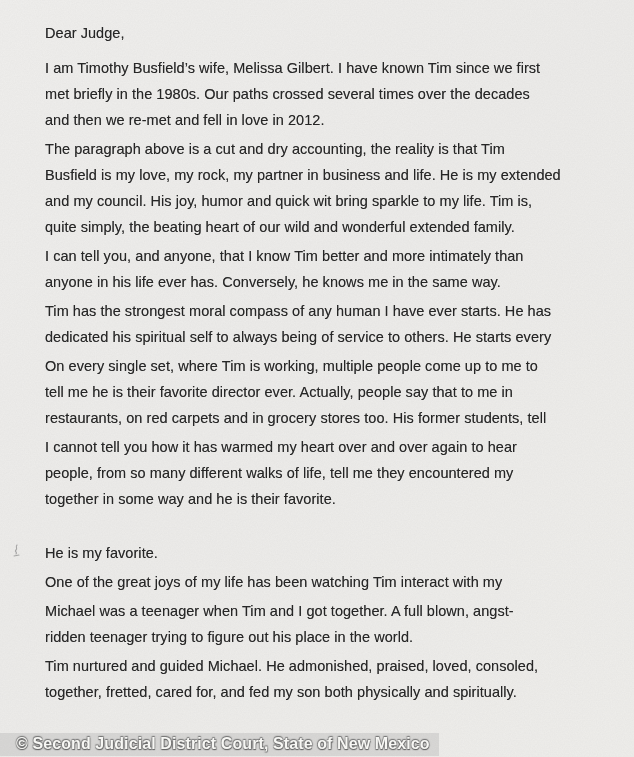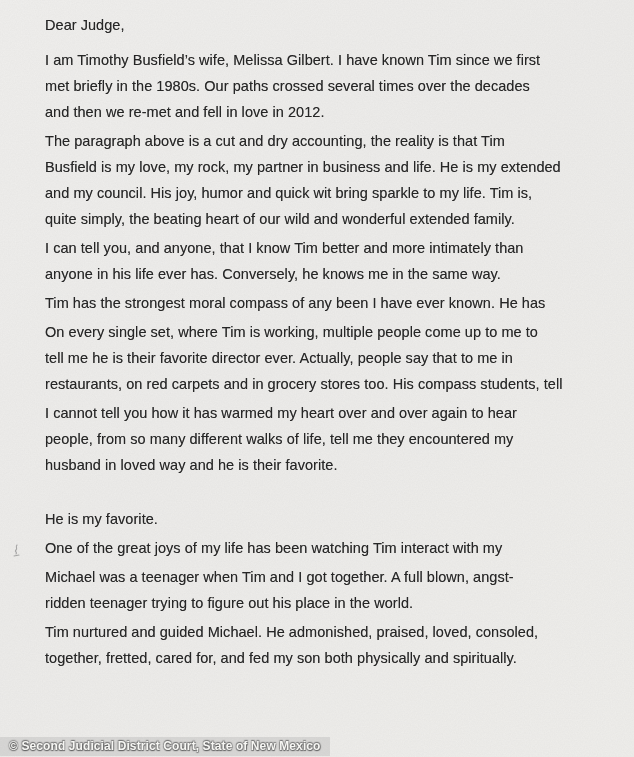--- a/index.html
+++ b/index.html
@@ -14,21 +14,21 @@
     background: #efeeec;
     font-family: "Liberation Sans", "DejaVu Sans", sans-serif;
   }
   .page {
     position: absolute;
     inset: 0;
     background: linear-gradient(135deg, #f0efed 0%, #edecea 45%, #efeeeb 100%);
   }
   .letter-body {
     position: absolute;
-    top: 4px;
+    top: 12px;
     left: 0;
     width: 634px;
     padding: 8px 28px 0 45px;
     box-sizing: border-box;
     color: #1d1d1d;
     font-size: 14.5px;
     line-height: 26px;
     letter-spacing: 0.05px;
     text-shadow: 0 0 0.6px rgba(40,40,40,0.55);
   }
@@ -56,24 +56,24 @@
     left: 10px;
     top: 543px;
     z-index: 3;
     opacity: 0.75;
   }
   .watermark {
     position: absolute;
     left: 0;
     bottom: 1px;
     z-index: 8;
-    font-size: 12px;
+    font-size: 16px;
     font-weight: bold;
     letter-spacing: 0.1px;
-    padding: 2px 9px 3px 9px;
+    padding: 2px 9px 3px 16px;
     color: #f7f7f4;
     background: rgba(165,165,165,0.30);
     text-shadow:
       0.6px 0.6px 1px rgba(95,95,95,0.95),
       -0.6px -0.6px 1px rgba(110,110,110,0.75),
       0.6px -0.6px 1px rgba(110,110,110,0.75),
       -0.6px 0.6px 1px rgba(110,110,110,0.75);
     white-space: pre;
   }
 </style>
@@ -95,31 +95,32 @@
       <span class="line">The paragraph above is a cut and dry accounting, the reality is that Tim</span>
       <span class="line">Busfield is my love, my rock, my partner in business and life. He is my extended</span>
       <span class="line">and my council. His joy, humor and quick wit bring sparkle to my life. Tim is,</span>
       <span class="line">quite simply, the beating heart of our wild and wonderful extended family.</span>
     </p>
     <p class="para">
       <span class="line">I can tell you, and anyone, that I know Tim better and more intimately than</span>
       <span class="line">anyone in his life ever has. Conversely, he knows me in the same way.</span>
     </p>
     <p class="para">
-      <span class="line">Tim has the strongest moral compass of any been I have ever known. He has</span>
+      <span class="line">Tim has the strongest moral compass of any human I have ever starts. He has</span>
+      <span class="line">dedicated his spiritual self to always being of service to others. He starts every</span>
     </p>
     <p class="para">
       <span class="line">On every single set, where Tim is working, multiple people come up to me to</span>
       <span class="line">tell me he is their favorite director ever. Actually, people say that to me in</span>
-      <span class="line">restaurants, on red carpets and in grocery stores too. His compass students, tell</span>
+      <span class="line">restaurants, on red carpets and in grocery stores too. His former students, tell</span>
     </p>
     <p class="para">
       <span class="line">I cannot tell you how it has warmed my heart over and over again to hear</span>
       <span class="line">people, from so many different walks of life, tell me they encountered my</span>
-      <span class="line">husband in loved way and he is their favorite.</span>
+      <span class="line">together in some way and he is their favorite.</span>
     </p>
     <p class="para extra-gap">
       <span class="line">He is my favorite.</span>
     </p>
     <p class="para">
       <span class="line">One of the great joys of my life has been watching Tim interact with my</span>
     </p>
     <p class="para">
       <span class="line">Michael was a teenager when Tim and I got together. A full blown, angst-</span>
       <span class="line">ridden teenager trying to figure out his place in the world.</span>

